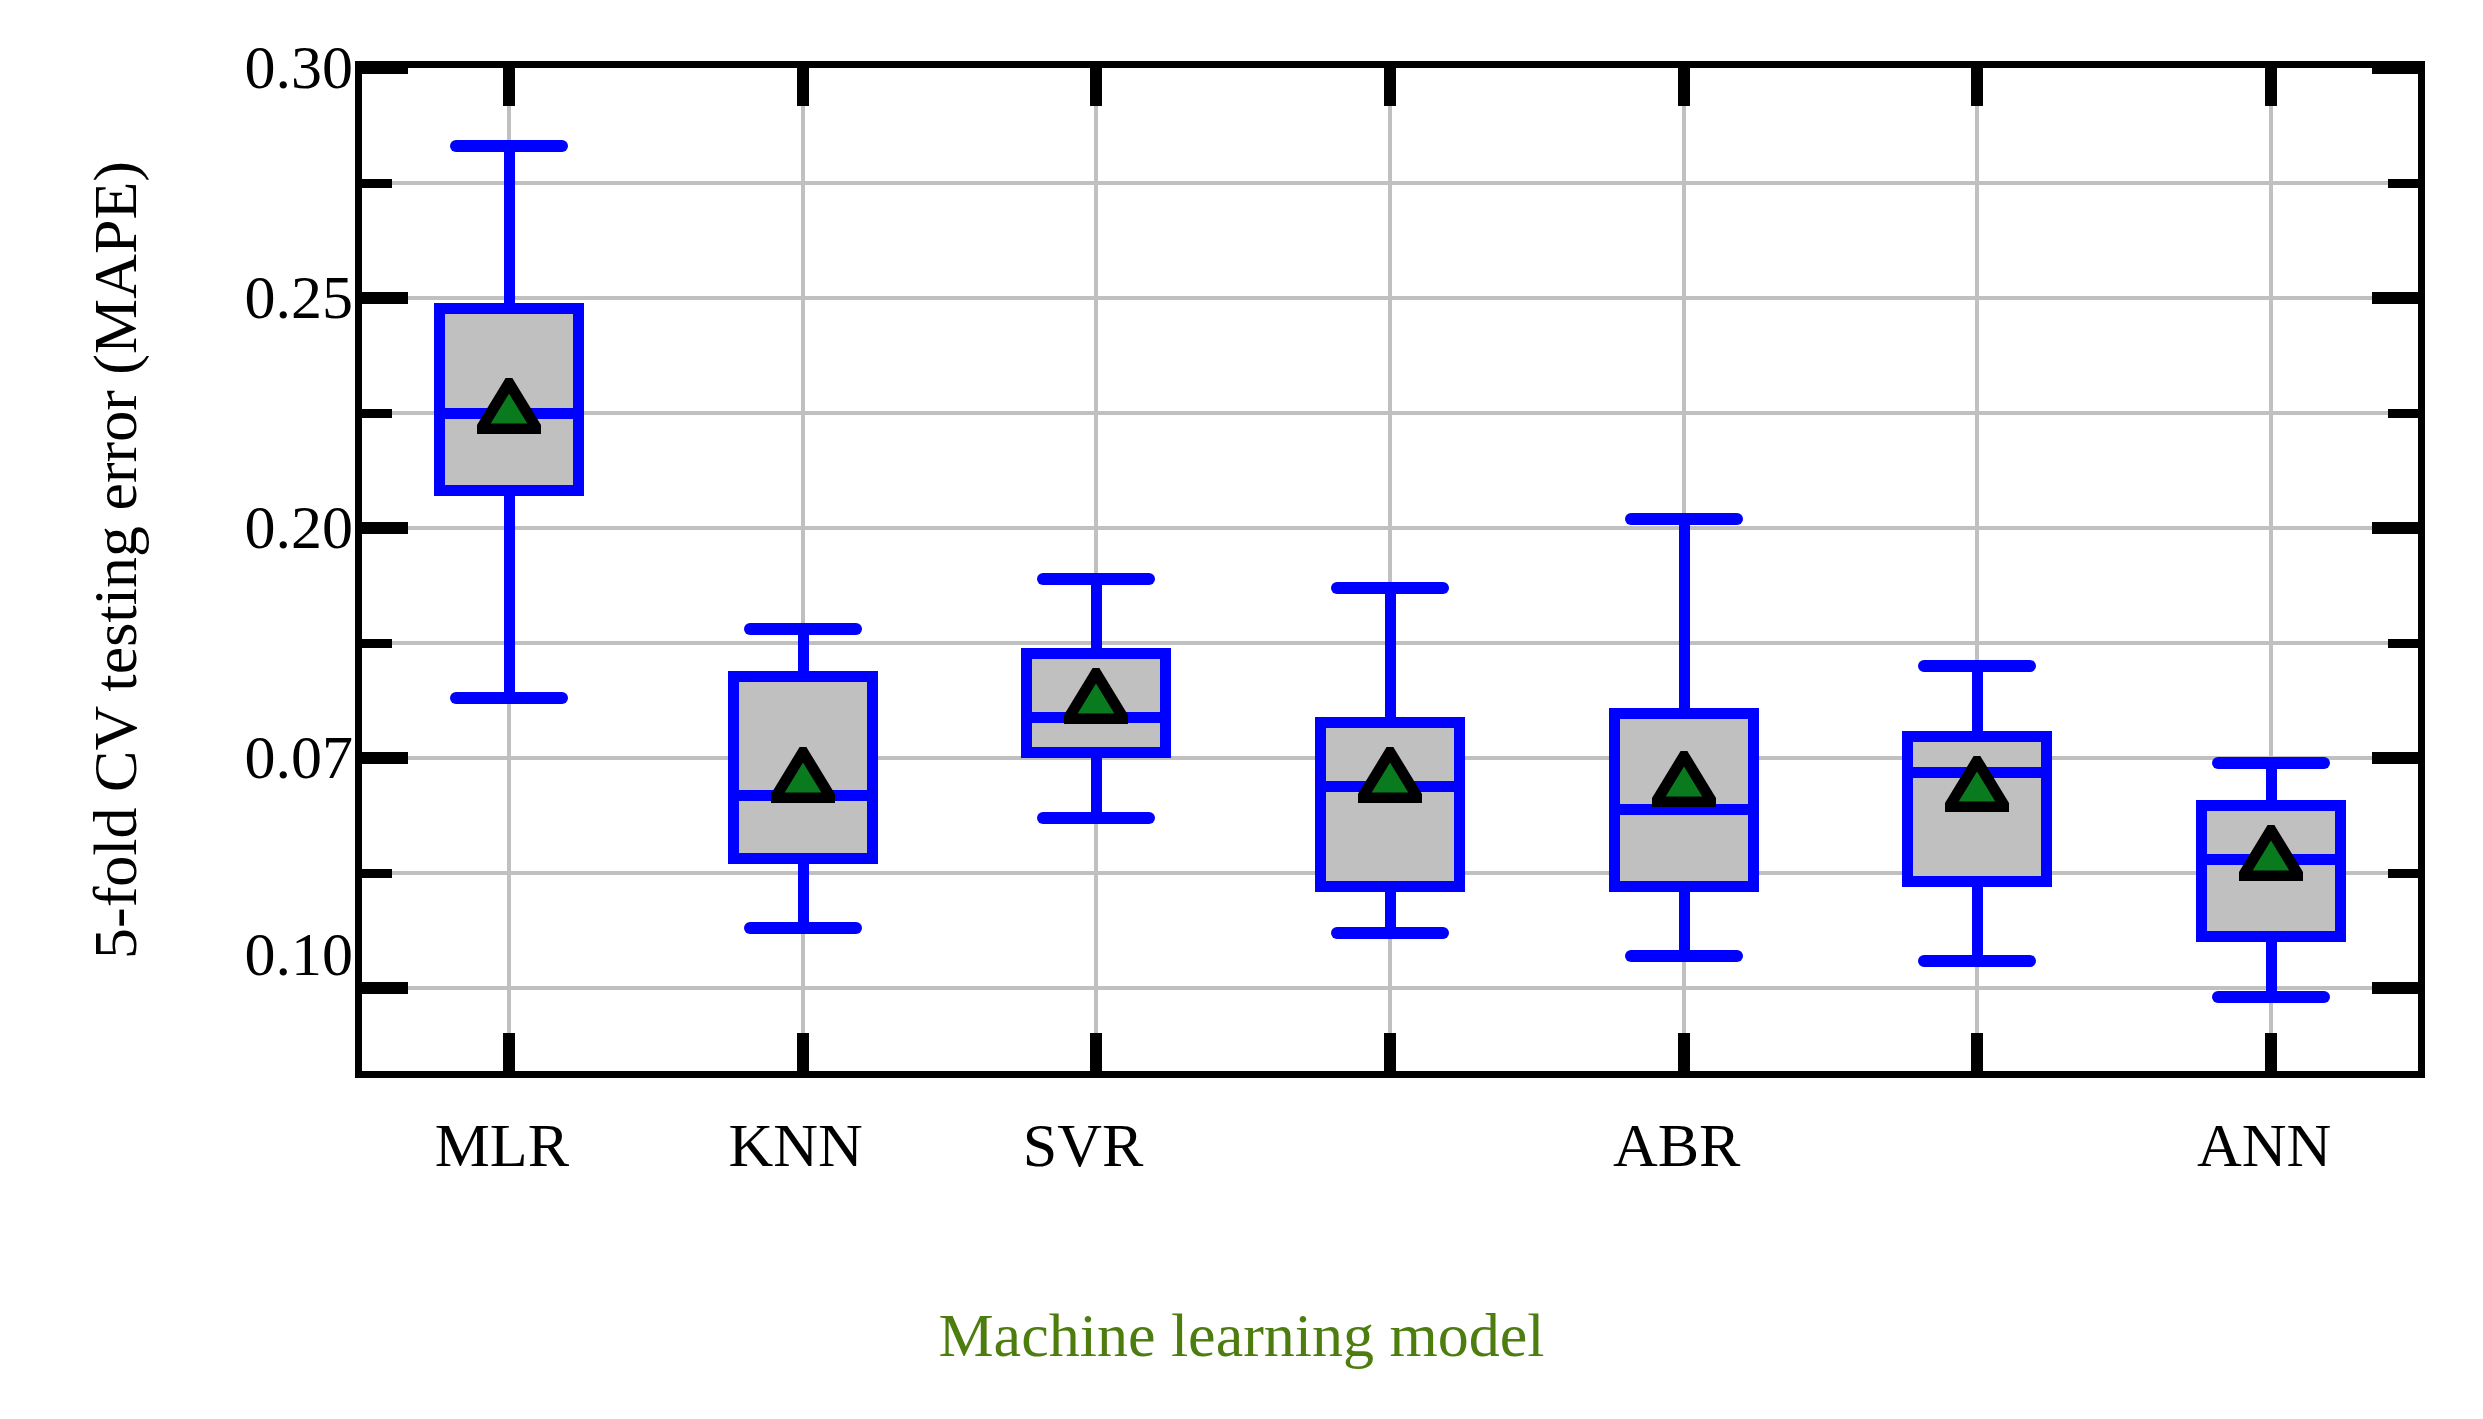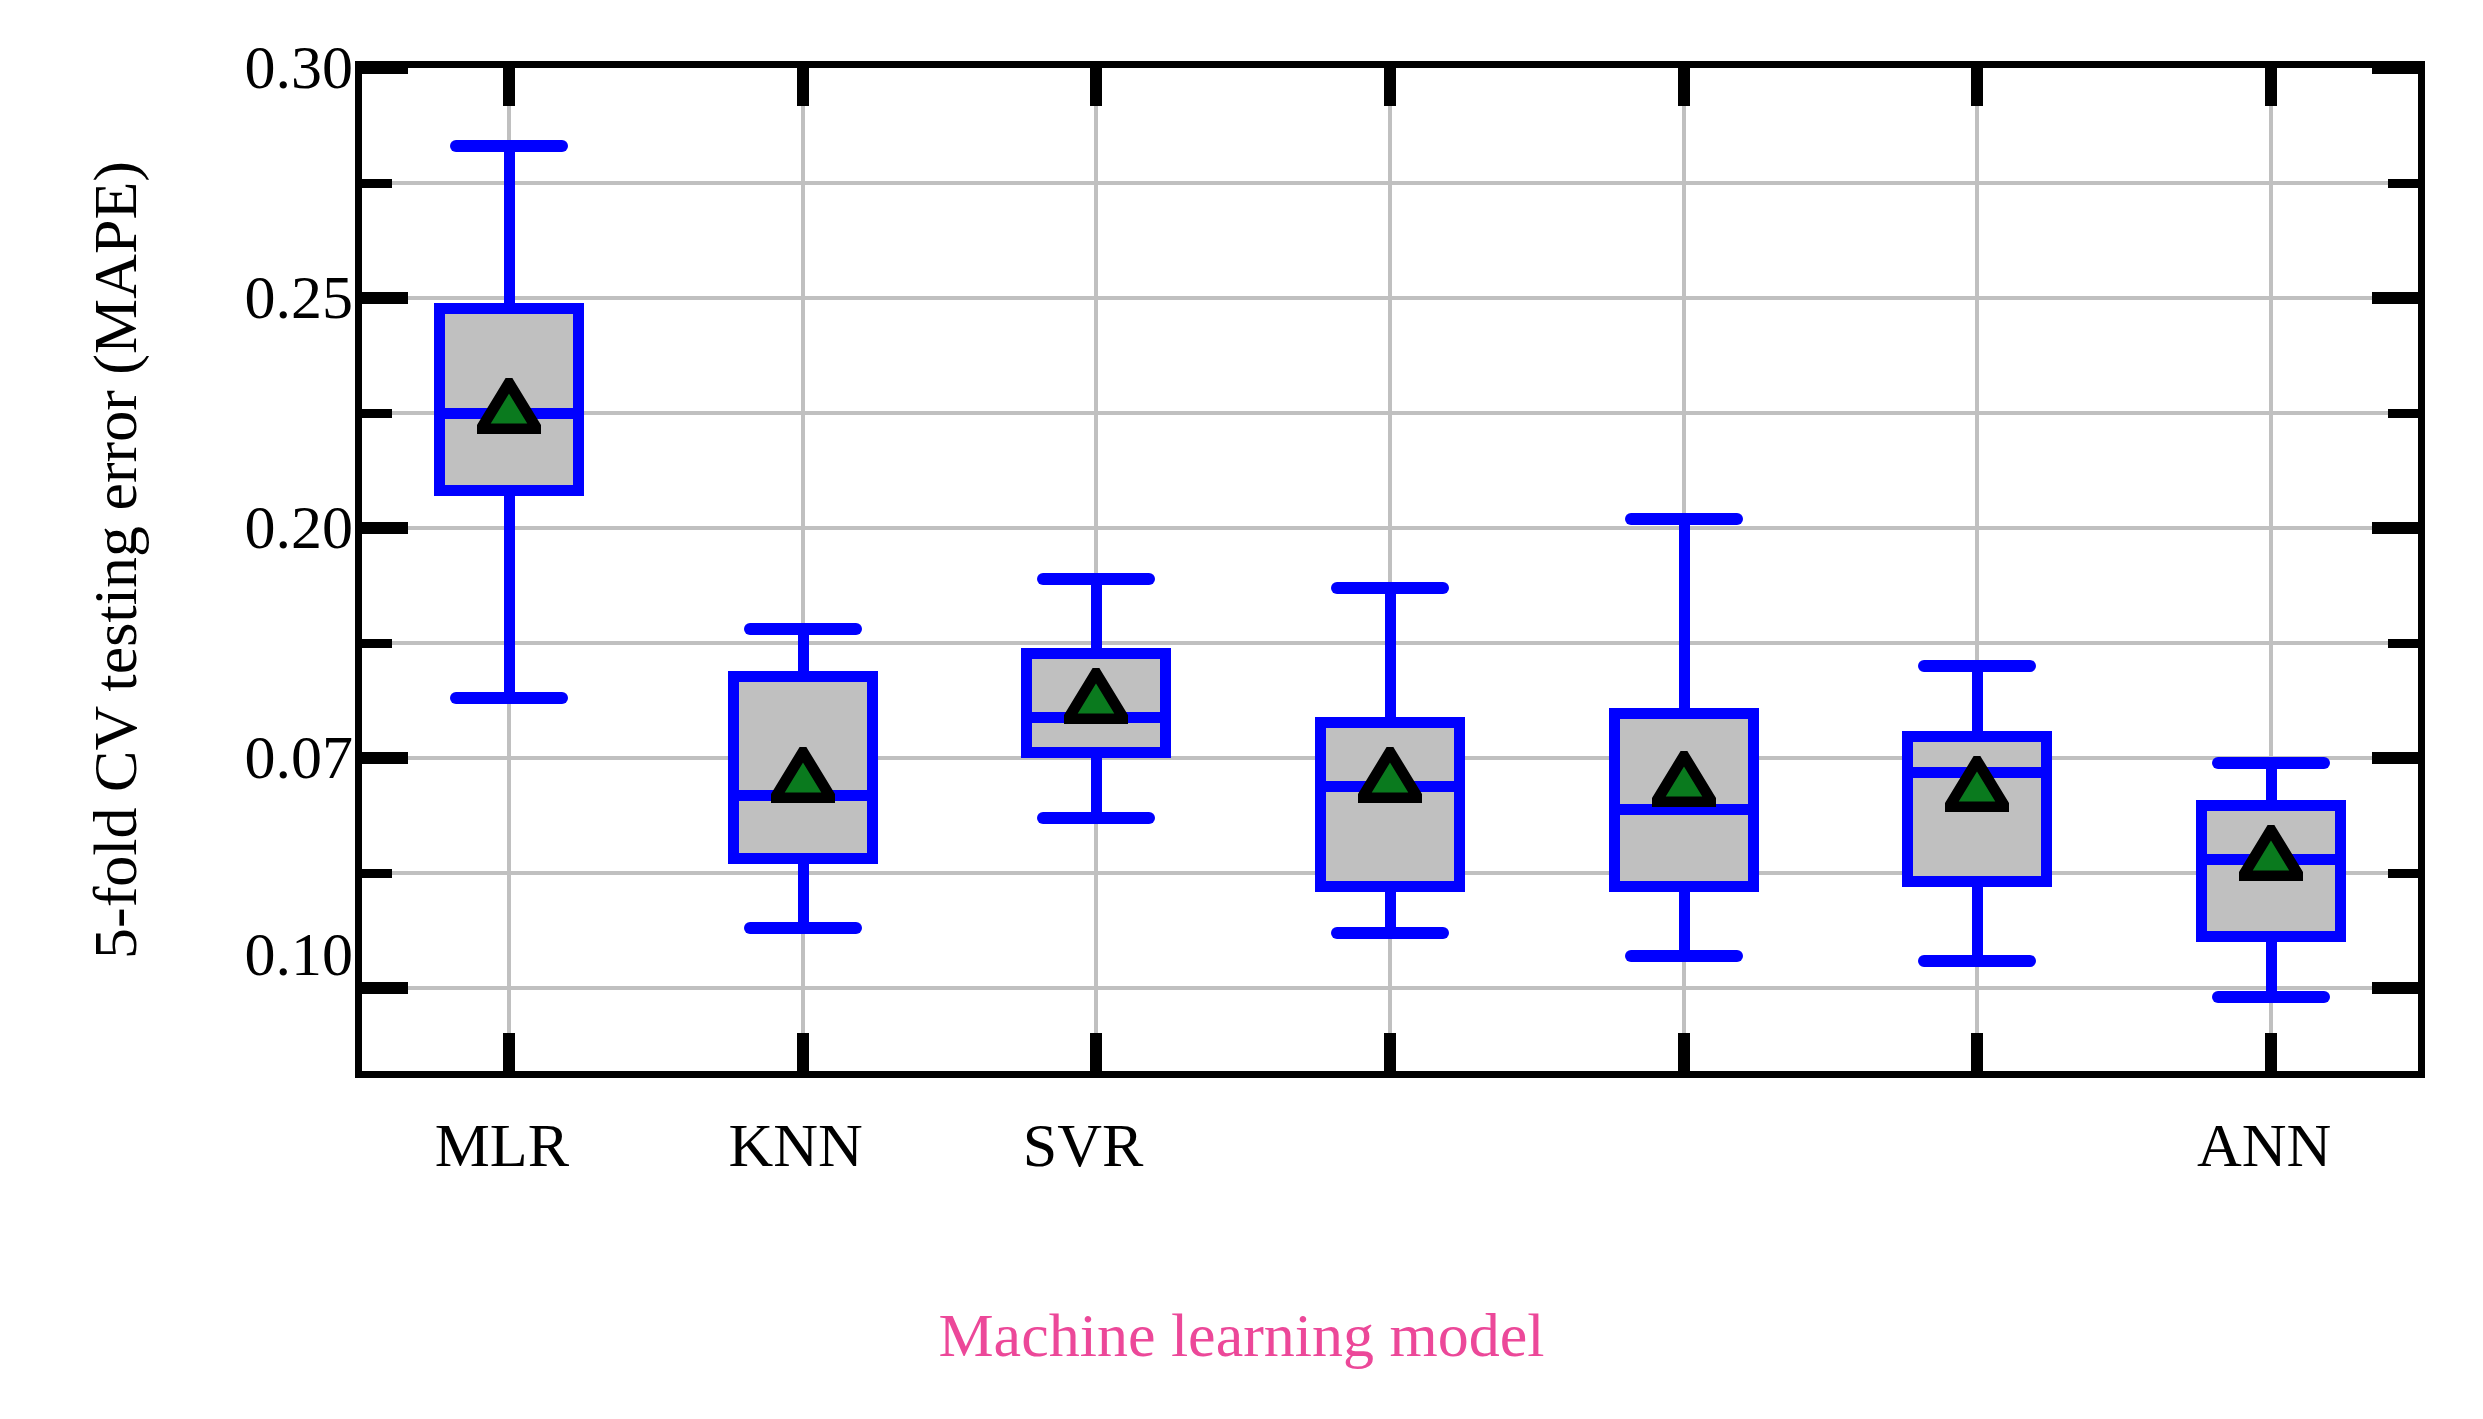--- a/index.html
+++ b/index.html
@@ -32,21 +32,21 @@
     color: #000000;
     white-space: nowrap;
   }
   #xlabel {
     position: absolute;
     left: 0px;
     top: 1300px;
     width: 2483px;
     text-align: center;
     font-size: 62px;
-    color: #ec4899;
+    color: #4d7c0f;
   }
 
   
   #plot {
     position: absolute;
     left: 355px;
     top: 61px;
     width: 2070px;
     height: 1017px;
     box-sizing: border-box;
@@ -343,14 +343,15 @@
 
 
 <div class="ylabel-txt" style="top: 68px;">0.30</div>
     <div class="ylabel-txt" style="top: 298.046px;">0.25</div>
     <div class="ylabel-txt" style="top: 528.092px;">0.20</div>
     <div class="ylabel-txt" style="top: 758.138px;">0.07</div>
     <div class="ylabel-txt" style="top: 955px;">0.10</div>
     <div class="xlabel-txt" style="left: 501.857px;">MLR</div>
     <div class="xlabel-txt" style="left: 795.571px;">KNN</div>
     <div class="xlabel-txt" style="left: 1083px;">SVR</div>
+    <div class="xlabel-txt" style="left: 1676.71px;">ABR</div>
     <div class="xlabel-txt" style="left: 2264.14px;">ANN</div>
   </div>
 
 </body></html>

